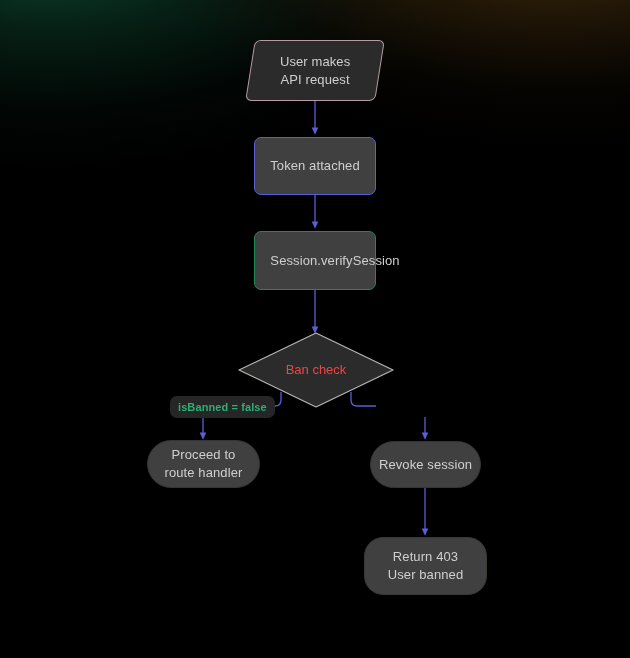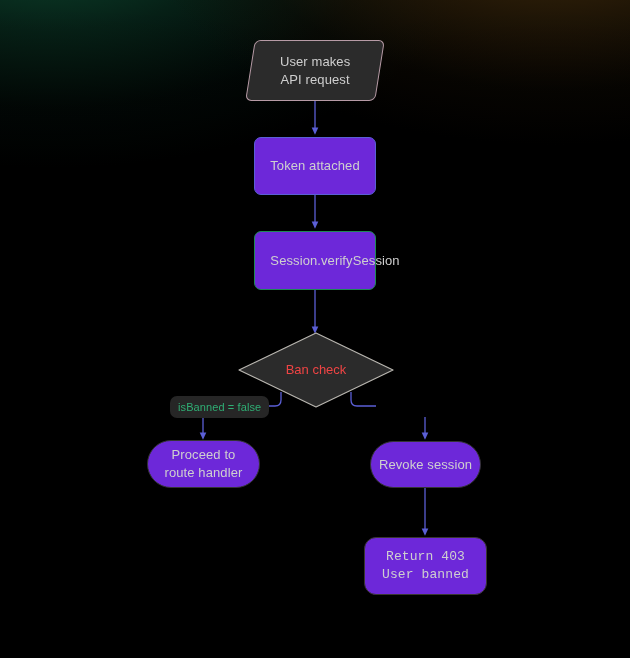--- a/index.html
+++ b/index.html
@@ -55,39 +55,39 @@
   .node {
     position: absolute;
     box-sizing: border-box;
     display: flex;
     align-items: center;
     justify-content: center;
     text-align: center;
     color: #cfcfcf;
     font-size: 13px;
     line-height: 18px;
-    background: #6d28d9;
+    background: #404040;
     letter-spacing: 0.1px;
   }
   .node .lines { white-space: pre-line; }
 
   .n-parallelogram {
     border-radius: 6px;
     border: 1px solid #b79ba6;
     transform: skewX(-9deg);
     background: #2b2b2b;
   }
   .n-parallelogram .lines { transform: skewX(9deg); }
 
   .n-rect {
     border-radius: 7px;
     border: 1px solid #5b5fd6;
   }
   .n-rect-green { border-radius: 7px; border: 1px solid #1f8a56; padding-left: 40px; }
-  .n-rect-plain { border-radius: 12px; border: 1px solid #3a3632; font-family: Liberation Mono, monospace; }
+  .n-rect-plain { border-radius: 19px; border: 1px solid #3a3632; }
 
   .n-stadium {
     border-radius: 999px;
     border: 1px solid #343434;
   }
 
   .n-diamond-wrap {
     position: absolute;
     display: flex;
     align-items: center;
@@ -108,20 +108,21 @@
     display: flex;
     align-items: center;
     justify-content: center;
     background: #262626;
     border-radius: 7px;
     font-size: 11px;
     line-height: 14px;
     padding: 4px 8px;
     height: 22px;
     letter-spacing: 0.1px;
+    font-weight: bold;
   }
   .lbl-false { color: #2fae74; }
   .lbl-true  { color: #9d7f8c; }
 </style>
 </head>
 <body>
 
 <div id="canvas">
 
   <div class="bg-layer glow-green"></div>

